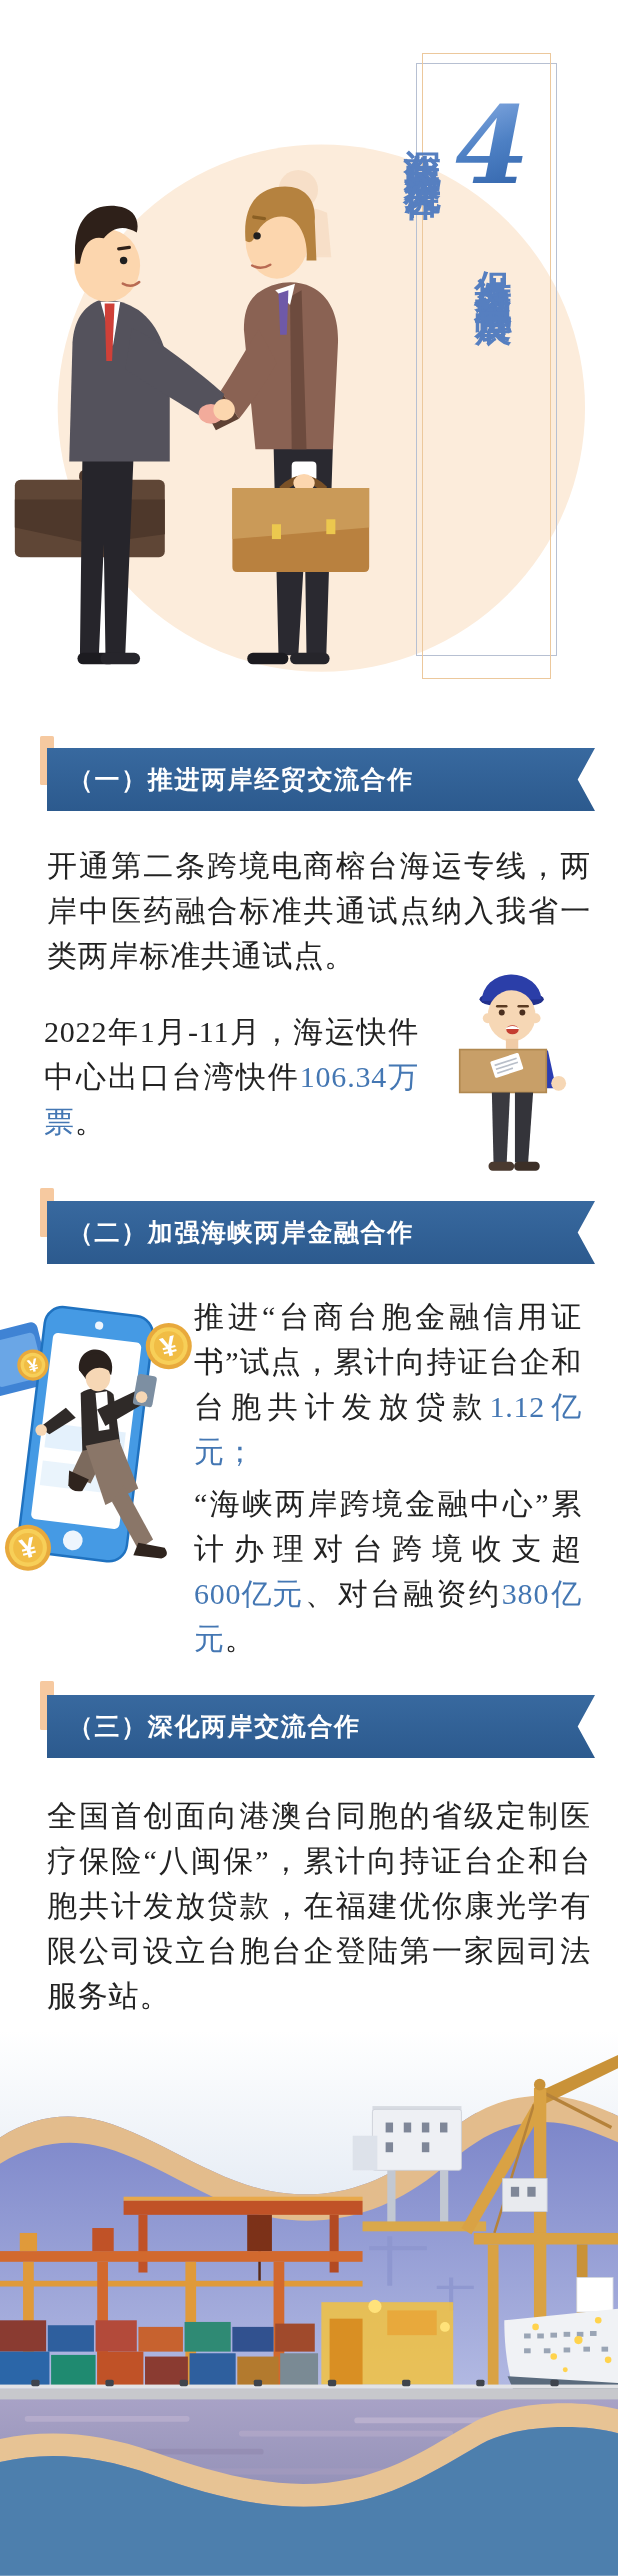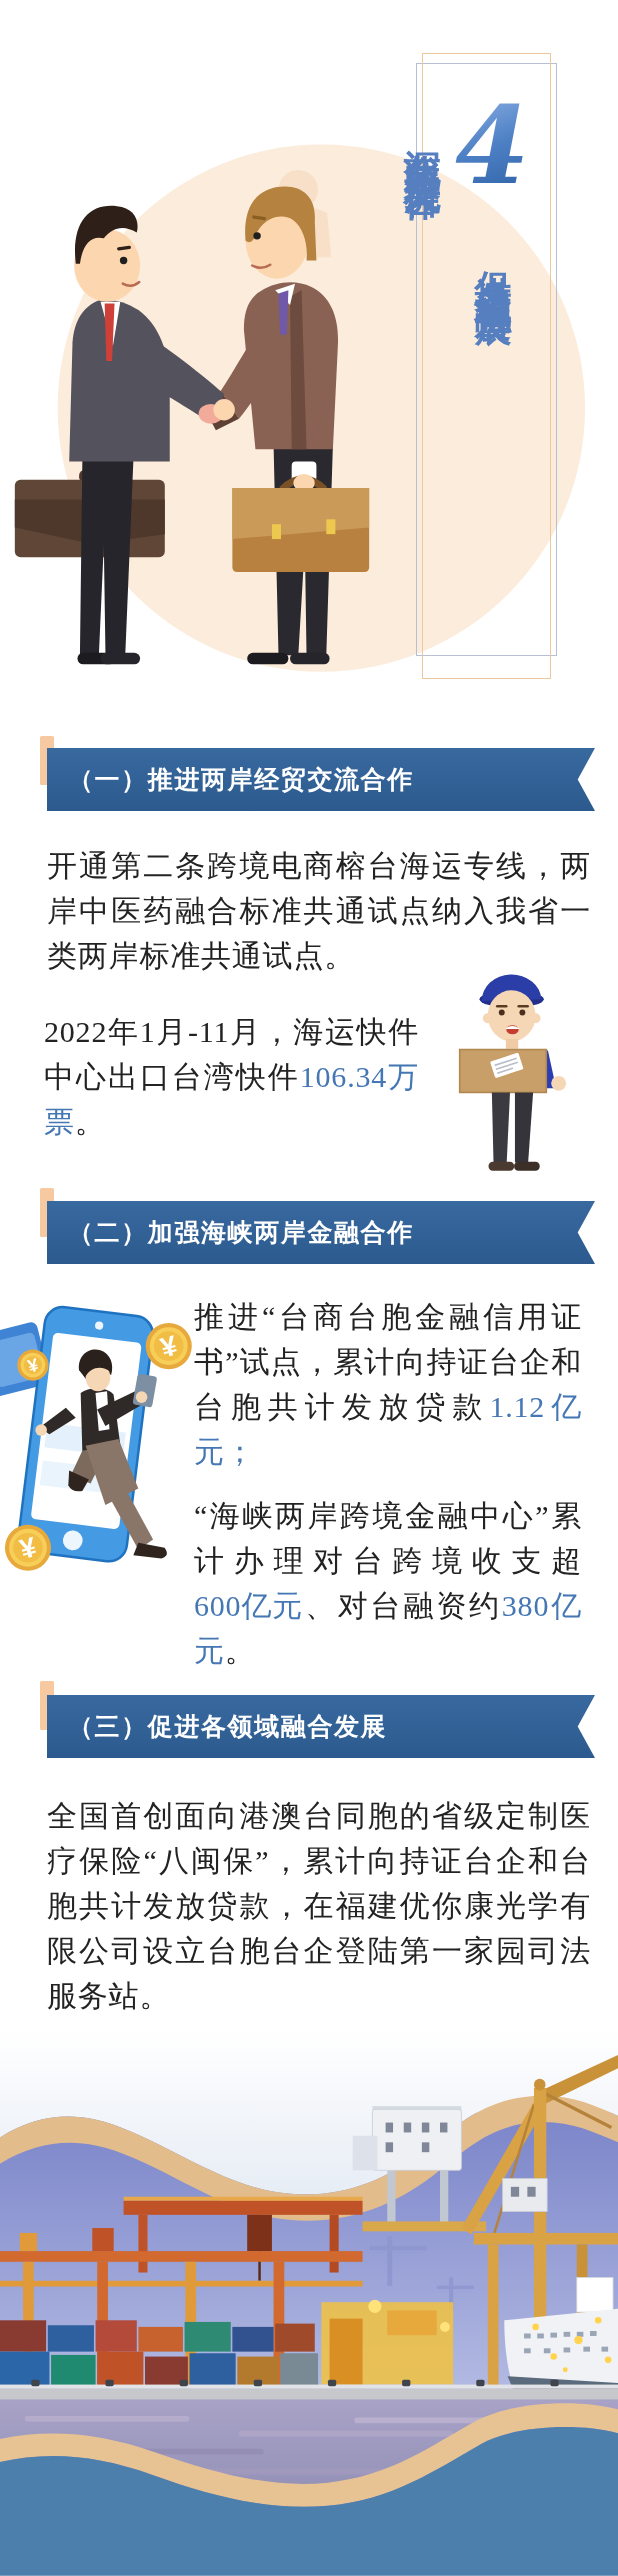--- a/index.html
+++ b/index.html
@@ -58,21 +58,21 @@
   
   .body-text {
     position:absolute; margin:0; color:#232323;
     font-family:"Liberation Serif","DejaVu Serif", serif;
     font-size:30px; line-height:45px; letter-spacing:0.8px;
     text-align:justify;
   }
   .p-s1a { left:47px;  top:843px; width:544px; }
   .p-s1b { left:44px;  top:1009px; width:375px; }
   .p-s2a { left:194px; top:1286px; width:388px;margin-top:8px; }
-  .p-s2b { left:194px; top:1481px; width:388px;margin-top:12px; }
+  .p-s2b { left:194px; top:1481px; width:388px; }
   .p-s3  { left:47px;  top:1793px; width:544px; }
   .hl { color:#4477b3; }
   .hl-atomic { display:inline-block; }
 
   svg { display:block; }
 </style>
 </head>
 <body>
 
 <div class="page">
@@ -237,21 +237,21 @@
       </g>
     </svg>
 
     <p class="body-text p-s2a"><span>推进“台商台胞金融信用证书”试点，累计向持证台企和台胞共计发放贷款</span><span class="hl">1.12亿元；</span></p>
 
     <p class="body-text p-s2b"><span>“海峡两岸跨境金融中心”累计办理对台跨境收支超</span><span class="hl hl-atomic">600亿元</span><span>、对台融资约</span><span class="hl">380亿元</span><span>。</span></p>
   </section>
 
   <section>
     <div class="accent-bar bar-3"></div>
-    <div class="banner banner-3">（三）促进各领域融合发展</div>
+    <div class="banner banner-3">（三）深化两岸交流合作</div>
     <p class="body-text p-s3"><span>全国首创面向港澳台同胞的省级定制医疗保险“八闽保”，累计向持证台企和台胞共计发放贷款，在福建优你康光学有限公司设立台胞台企登陆第一家园司法服务站。</span></p>
   </section>
 
   <svg class="abs" style="left:0;top:2030px" width="618" height="546" viewBox="0 0 750 662">
     <defs>
       <linearGradient id="gTop" x1="0" y1="0" x2="0" y2="1">
         <stop offset="0" stop-color="#ffffff"></stop>
           <stop offset="1" stop-color="#e7edf5"></stop>
       </linearGradient>
       <linearGradient id="gSky" x1="0" y1="0" x2="0" y2="1">

